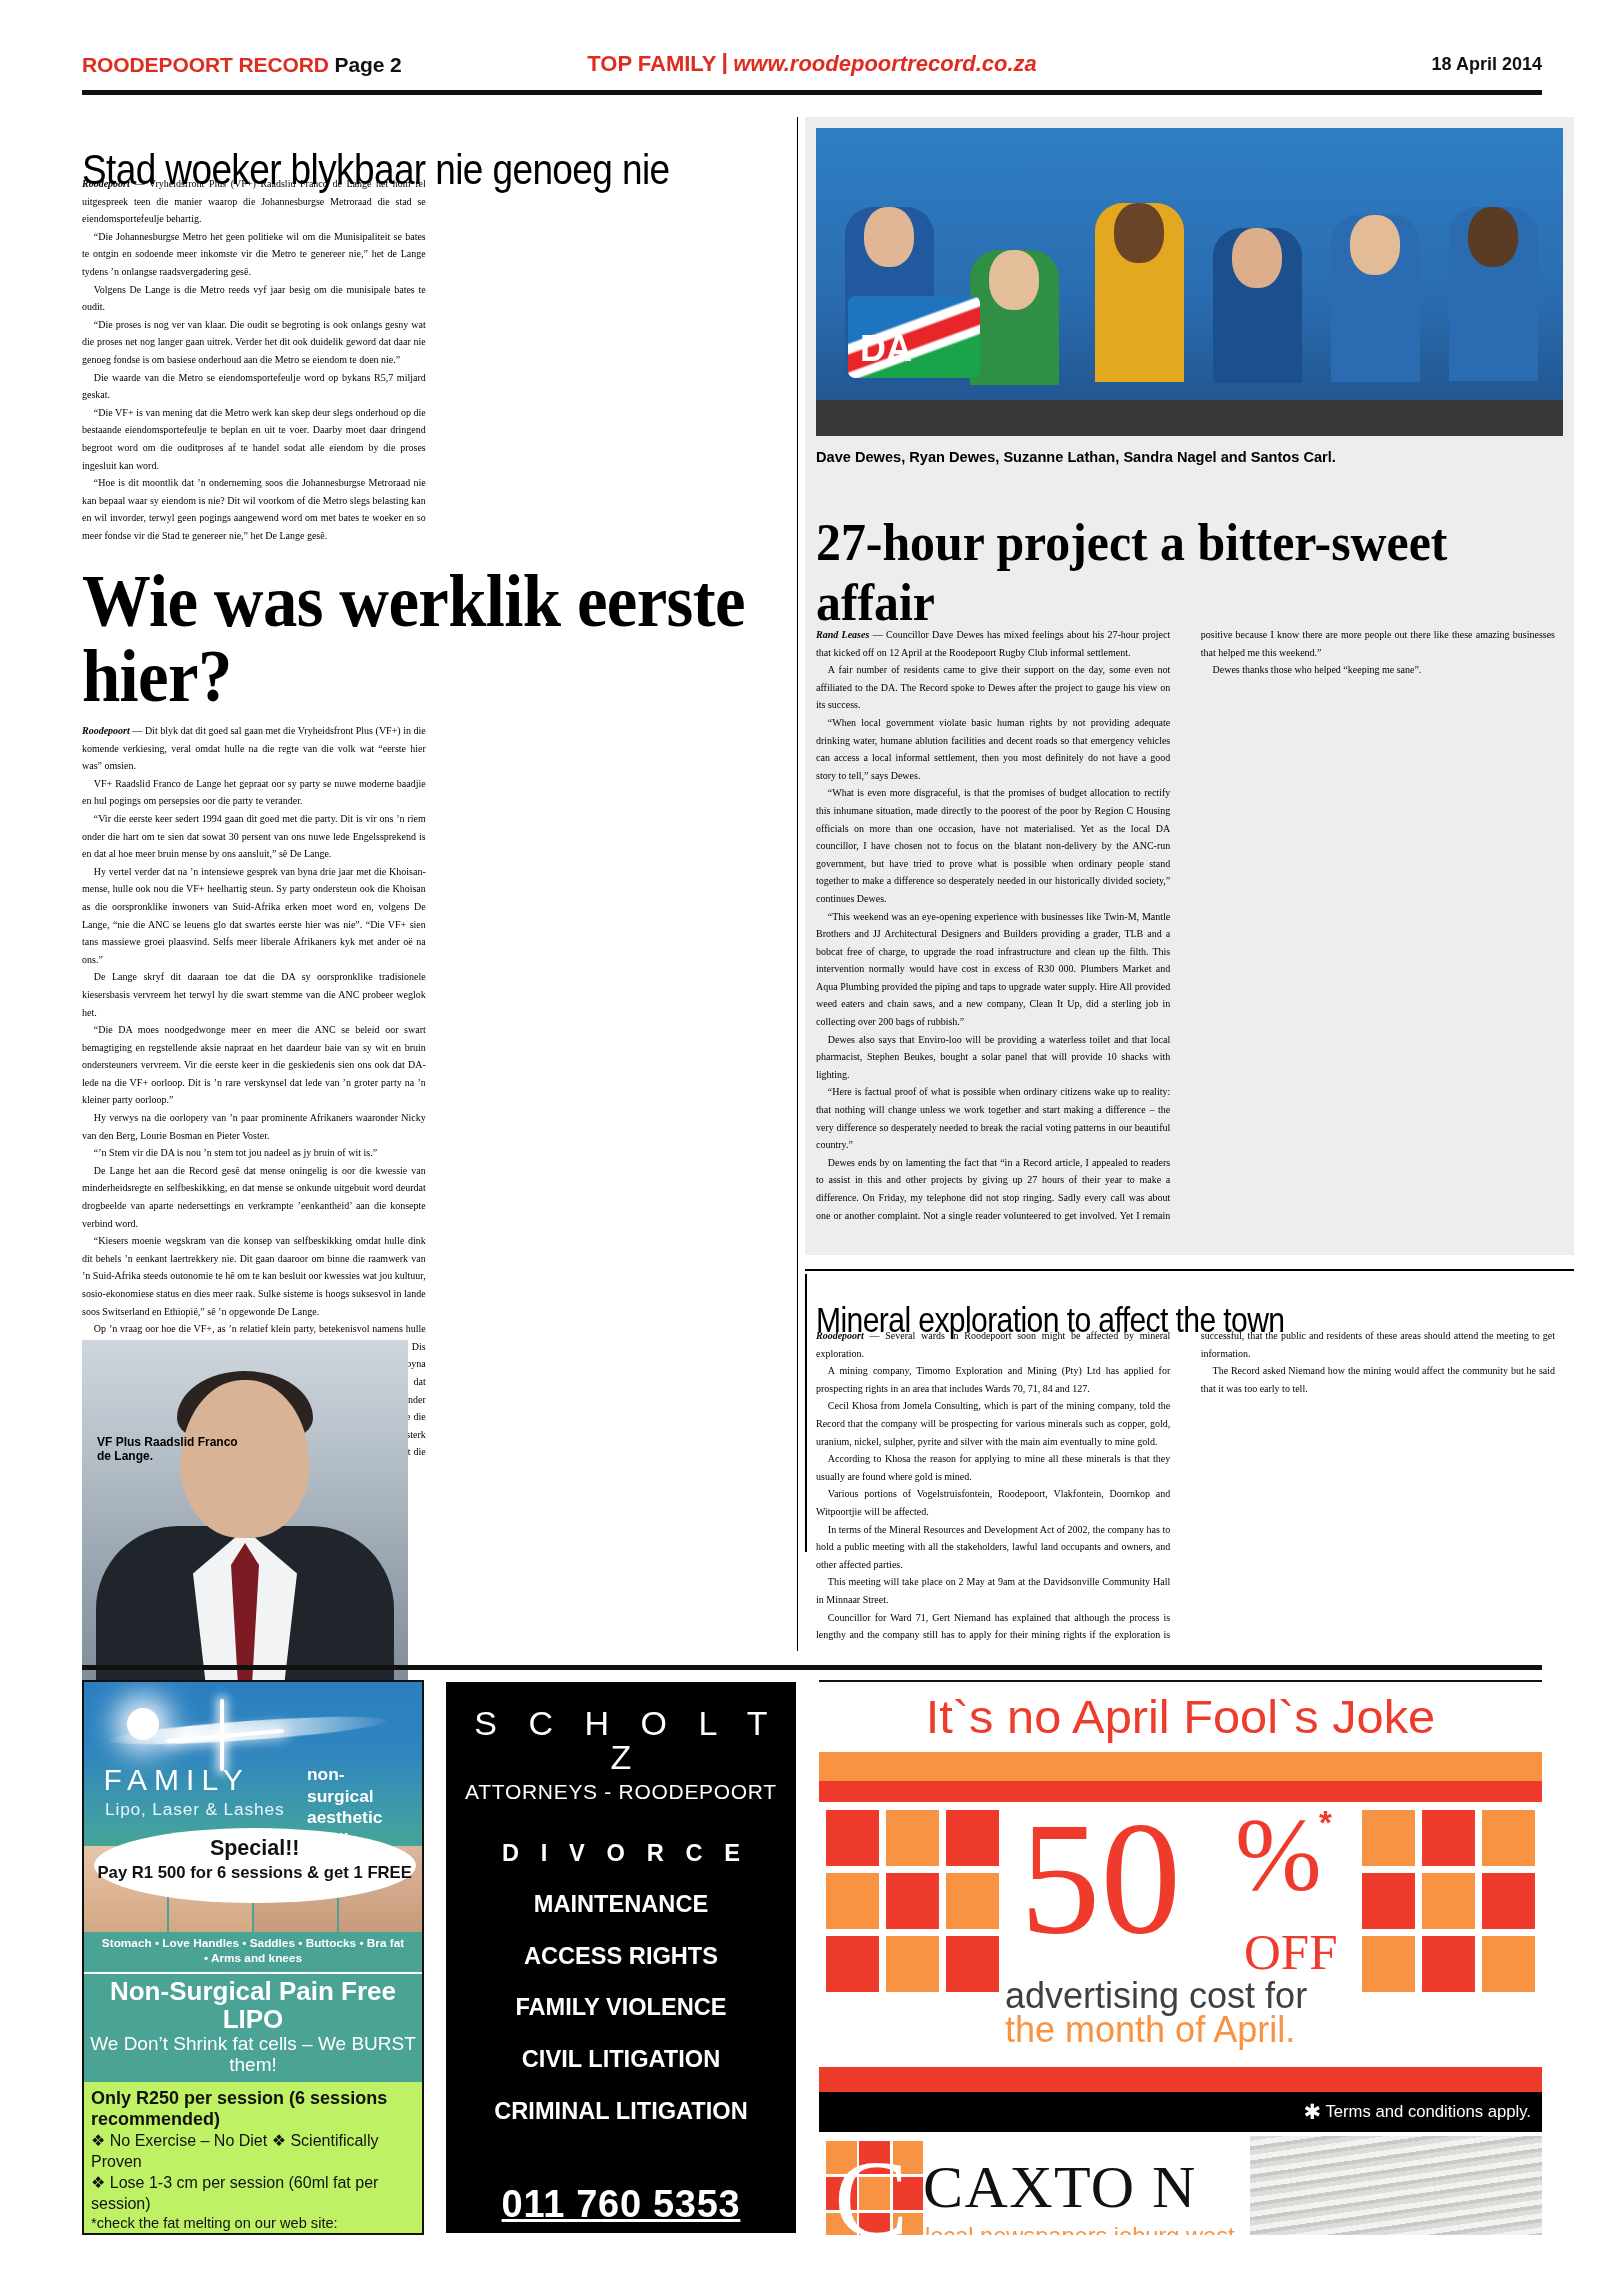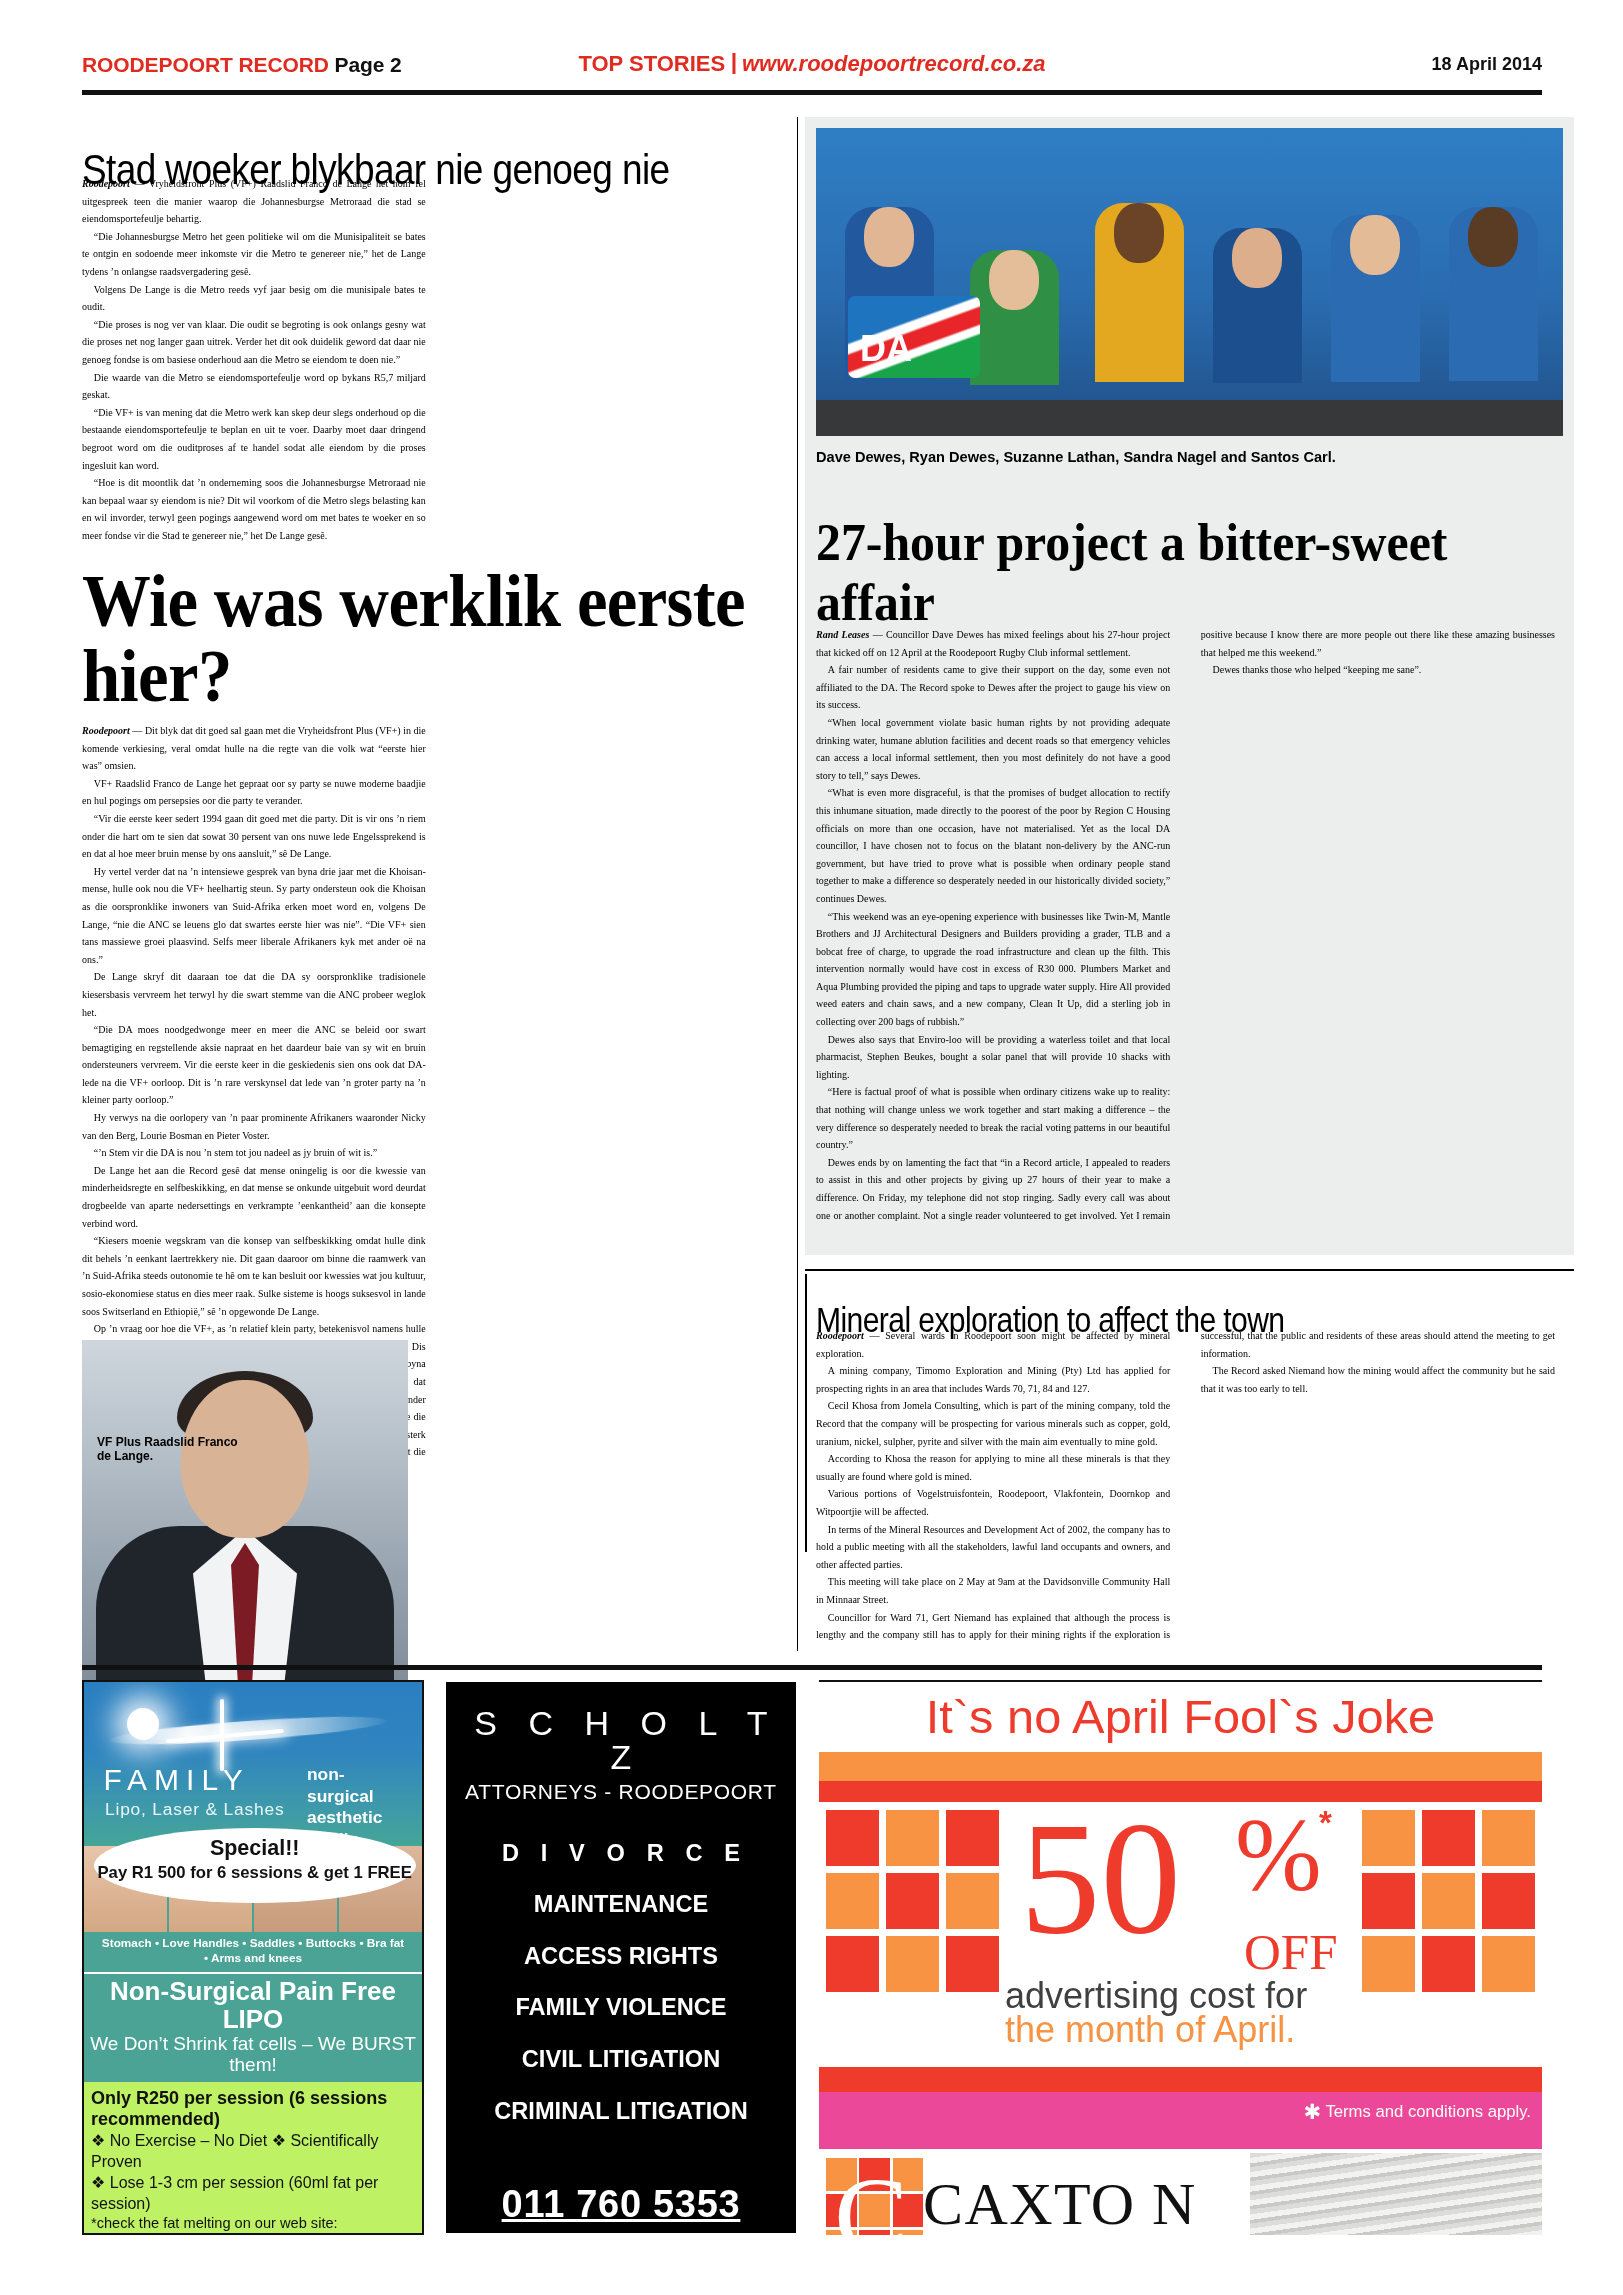--- a/index.html
+++ b/index.html
@@ -134,21 +134,21 @@
   .cx-grid.l{left:7px;}
   .cx-grid.r{right:7px;}
   .cx-grid i{display:block;}
   .cx-50{position:absolute;left:201px;top:-4.2px;font:400 161px/161px "Liberation Serif",serif;color:#ee3b2c;}
   .cx-pct{position:absolute;left:416px;top:1.4px;font:400 104px/104px "Liberation Serif",serif;color:#ee3b2c;}
   .cx-ast{position:absolute;left:500px;top:4.2px;font:700 33px/1 "Liberation Sans",sans-serif;color:#ee3b2c;}
   .cx-off{position:absolute;left:425px;top:125px;font:400 51px/1 "Liberation Serif",serif;color:#ee3b2c;}
   .cx-l1{position:absolute;left:186px;top:174px;font:400 36px/39px "Liberation Sans",sans-serif;color:#404040;white-space:nowrap;}
   .cx-l2{position:absolute;left:186px;top:208px;font:400 36px/39px "Liberation Sans",sans-serif;color:#f79343;white-space:nowrap;}
   .cx-bar-r2{height:25px;background:#ee3b2c;margin-top:64px;}
-  .cx-bar-o2{position:relative;height:57px;background:#ec4899;}
+  .cx-bar-o2{position:relative;height:40px;background:#000000;}
   .cx-tc{position:absolute;right:11px;top:9.7px;font:400 16.7px/1 "Liberation Sans",sans-serif;color:#fff;white-space:nowrap;}
   .cx-tc .ast{font-size:21px;vertical-align:-2.1px;margin-right:4.2px;}
   .cx-logo{position:relative;height:132px;background:#fff;}
   .cx-cgrid{position:absolute;left:7px;top:9.7px;display:grid;grid-template-columns:repeat(3,30.5px);grid-auto-rows:33px;gap:2.8px;}
   .cx-bigC{position:absolute;left:15.3px;top:15.3px;font:400 111px/104px "Liberation Serif",serif;color:#fff;}
   .cx-caxton{position:absolute;left:104px;top:25px;font:400 60px/1 "Liberation Serif",serif;color:#111;letter-spacing:1.4px;}
   .cx-tag{position:absolute;left:106px;top:93px;font:400 23.6px/1 "Liberation Sans",sans-serif;color:#f79343;}
   .cx-papers{position:absolute;right:0;top:4.2px;width:292px;height:125px;
     background:repeating-linear-gradient(172deg,#dcdcda 0 4.9px,#f2f2f0 4.9px 10.4px,#c9c9c6 10.4px 14px);}
 </style>
@@ -156,21 +156,21 @@
 <body>
 
 <div id="page">
 
   <div id="masthead">
     <div class="mh-left">
       <span class="red">ROODEPOORT RECORD</span>
       <span class="blk">Page 2</span>
     </div>
     <div class="mh-center">
-      <span>TOP STORIES</span><span class="bar"></span><span class="url">www.roodepoortrecord.co.za</span>
+      <span>TOP FAMILY</span><span class="bar"></span><span class="url">www.roodepoortrecord.co.za</span>
     </div>
     <div class="mh-right">18 April 2014</div>
   </div>
   <div id="mastrule"></div>
 
   <h1 id="h-stad" class="hl-sans">Stad woeker blykbaar nie genoeg nie</h1>
   <div id="stad-cols" class="twocol body-ser">
     <p class="first"><span class="dl">Roodepoort</span> <span>— Vryheidsfront Plus (VF+) Raadslid Franco de Lange het hom fel uitgespreek teen die manier waarop die Johannesburgse Metroraad die stad se eiendomsportefeulje behartig.</span></p>
     <p>“Die Johannesburgse Metro het geen politieke wil om die Munisipaliteit se bates te ontgin en sodoende meer inkomste vir die Metro te genereer nie,” het de Lange tydens ’n onlangse raadsvergadering gesê.</p>
     <p>Volgens De Lange is die Metro reeds vyf jaar besig om die munisipale bates te oudit.</p>

